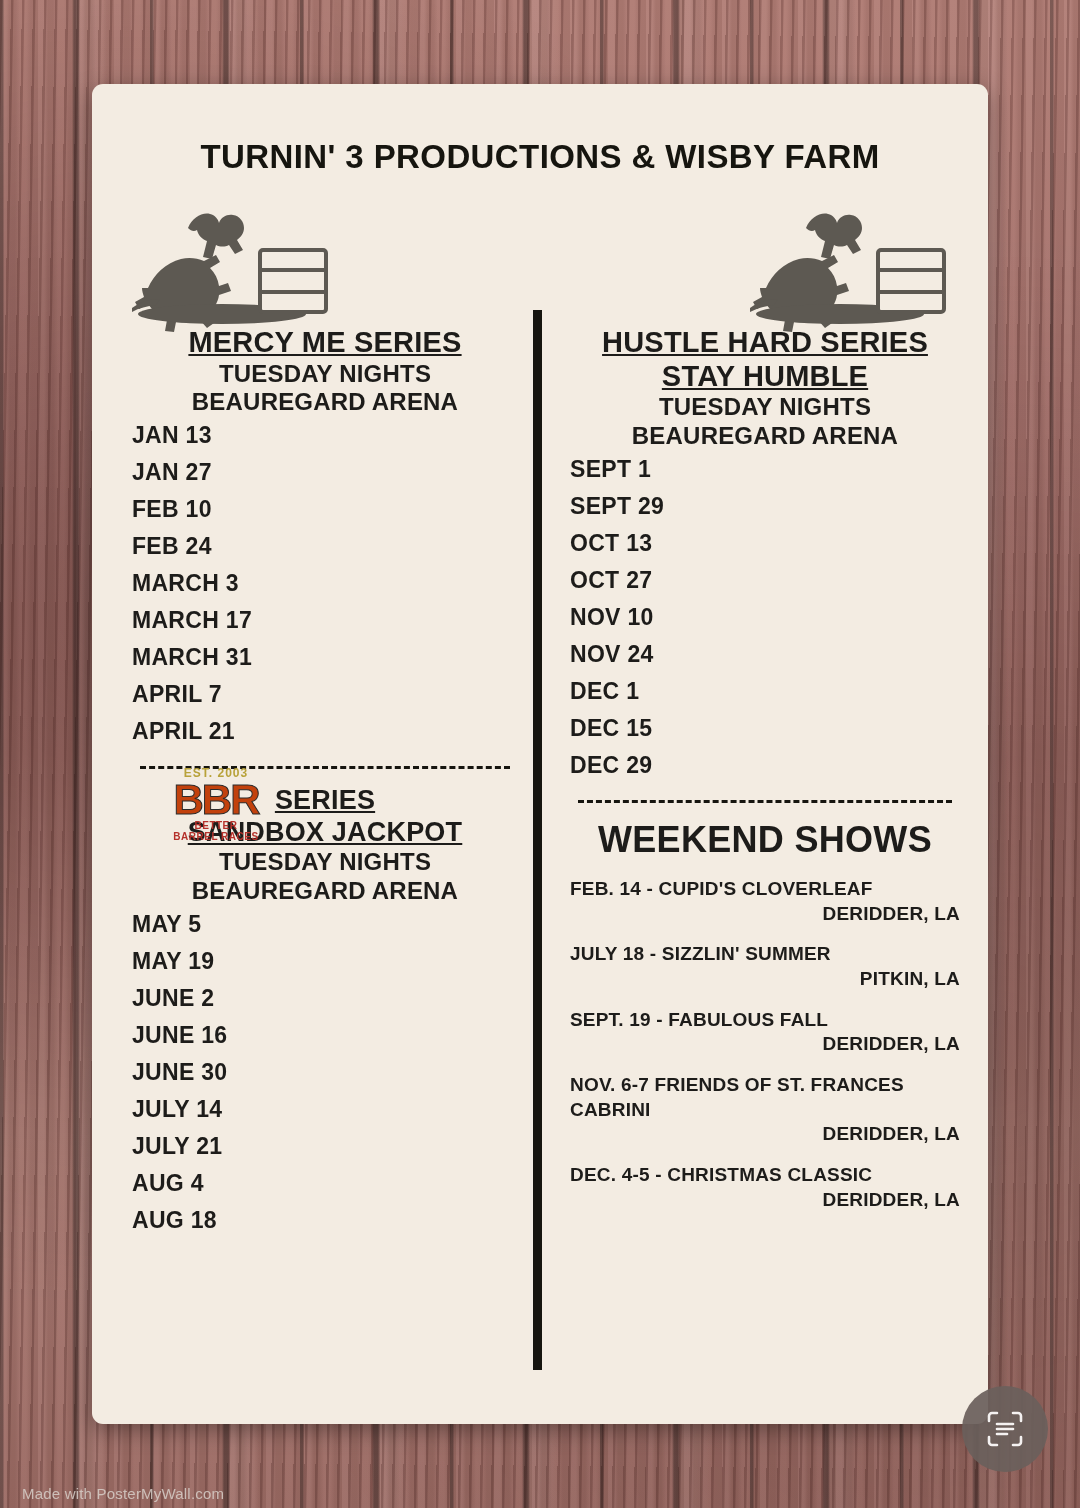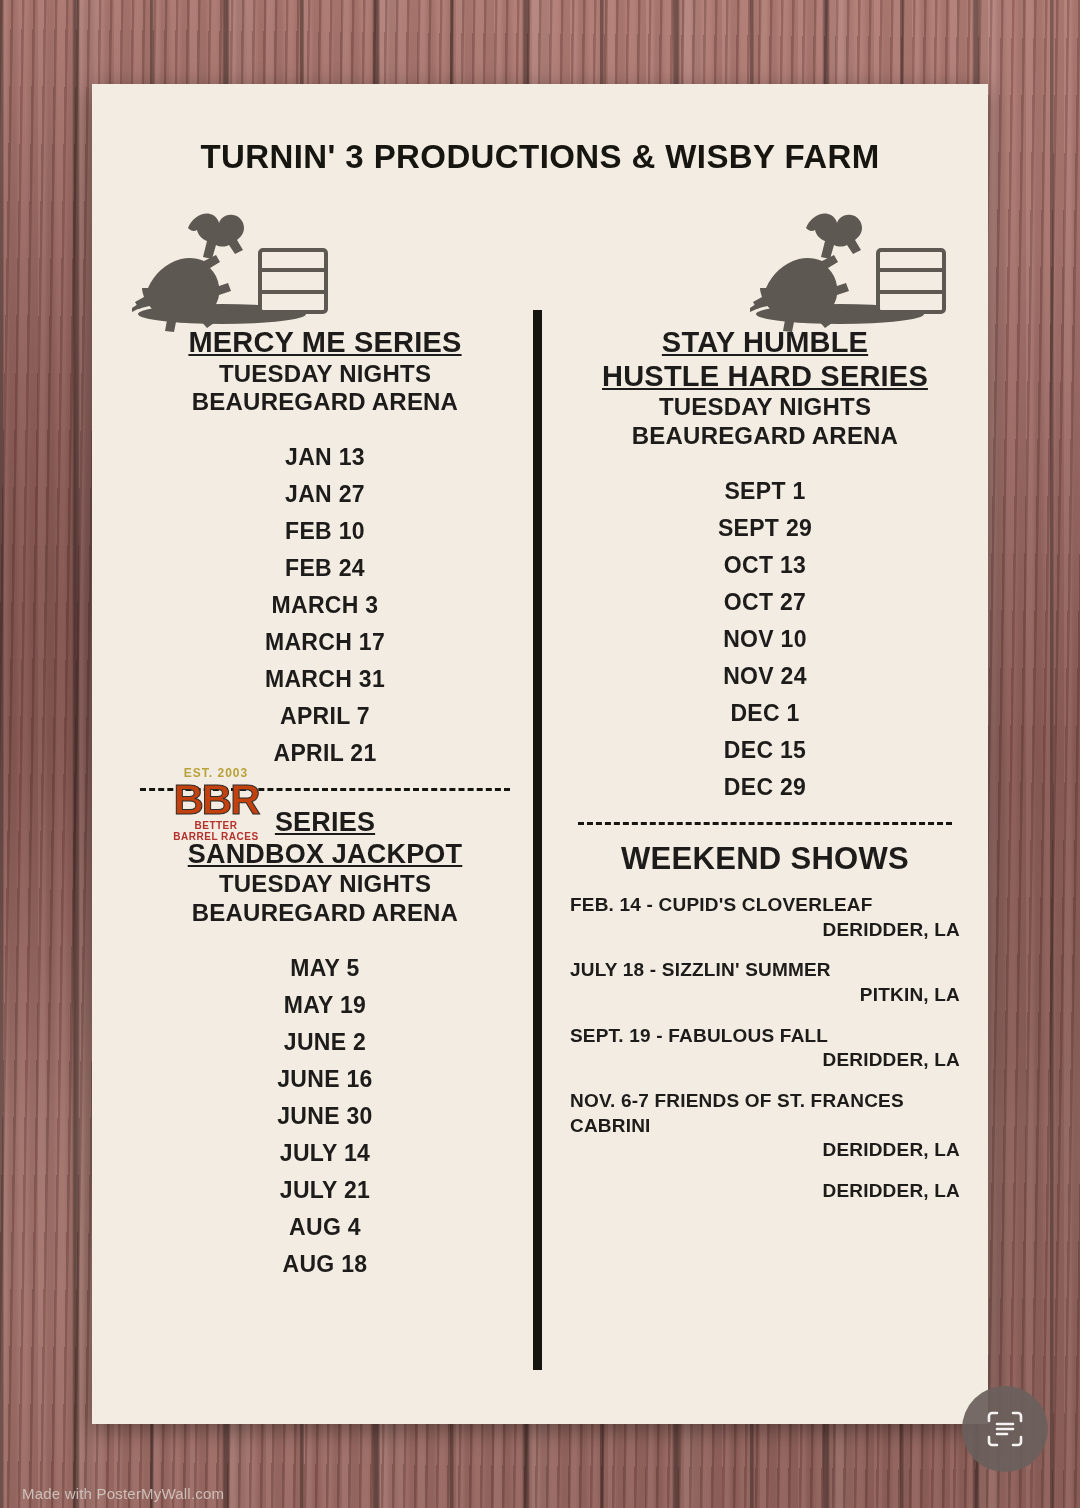--- a/index.html
+++ b/index.html
@@ -50,20 +50,21 @@
   #poster {
     position: absolute;
     left: 92px;
     top: 84px;
     width: 896px;
     height: 1340px;
     background: #f3ece2;
     box-shadow: 0 6px 22px rgba(0,0,0,0.35);
     color: #1d1c1a;
     overflow: hidden;
+    border-radius: 11px;
   }
 
   .poster-title {
     text-align: center;
     font-weight: 700;
     font-size: 33px;
     letter-spacing: 0.4px;
     padding-top: 54px;
     color: #16150f;
   }
@@ -125,40 +126,39 @@
   .series-sub {
     text-align: center;
     font-weight: 700;
     font-size: 24px;
     line-height: 1.2;
     letter-spacing: 0.2px;
   }
   .series-head.small { font-size: 27px; }
 
   .dates {
-    margin-top: 22px;
-    text-align: center;
+    text-align: left;
   }
   .dates .date {
     font-weight: 700;
     font-size: 23px;
     line-height: 1.61;
     letter-spacing: 0.3px;
   }
 
   .dash-sep {
     border: 0;
     border-top: 3px dashed #16150f;
     margin: 16px 8px 16px 8px;
   }
 
   .weekend-head {
     text-align: center;
     font-weight: 700;
-    font-size: 31px;
+    font-size: 36px;
     letter-spacing: 0.3px;
     margin-bottom: 16px;
   }
 
   .event {
     margin-bottom: 16px;
     font-weight: 700;
     font-size: 19px;
     letter-spacing: 0.2px;
     line-height: 1.3;
@@ -318,22 +318,22 @@
           <div class="date">JULY 21</div>
           <div class="date">AUG 4</div>
           <div class="date">AUG 18</div>
         </div>
 
       </div>
     </div>
 
     <div class="col right">
 
+      <div class="series-head">HUSTLE HARD SERIES</div>
       <div class="series-head">STAY HUMBLE</div>
-      <div class="series-head">HUSTLE HARD SERIES</div>
       <div class="series-sub">TUESDAY NIGHTS</div>
       <div class="series-sub">BEAUREGARD ARENA</div>
 
       <div class="dates">
         <div class="date">SEPT 1</div>
         <div class="date">SEPT 29</div>
         <div class="date">OCT 13</div>
         <div class="date">OCT 27</div>
         <div class="date">NOV 10</div>
         <div class="date">NOV 24</div>
@@ -356,20 +356,21 @@
       </div>
       <div class="event">
         <span class="ev-title">SEPT. 19 - FABULOUS FALL</span>
         <span class="ev-city">DERIDDER, LA</span>
       </div>
       <div class="event">
         <span class="ev-title">NOV. 6-7 FRIENDS OF ST. FRANCES CABRINI</span>
         <span class="ev-city">DERIDDER, LA</span>
       </div>
       <div class="event">
+        <span class="ev-title">DEC. 4-5 - CHRISTMAS CLASSIC</span>
         <span class="ev-city">DERIDDER, LA</span>
       </div>
 
     </div>
   </div>
 </div>
 
 <div id="watermark">Made with PosterMyWall.com</div>
 
 <div id="scan-fab">

